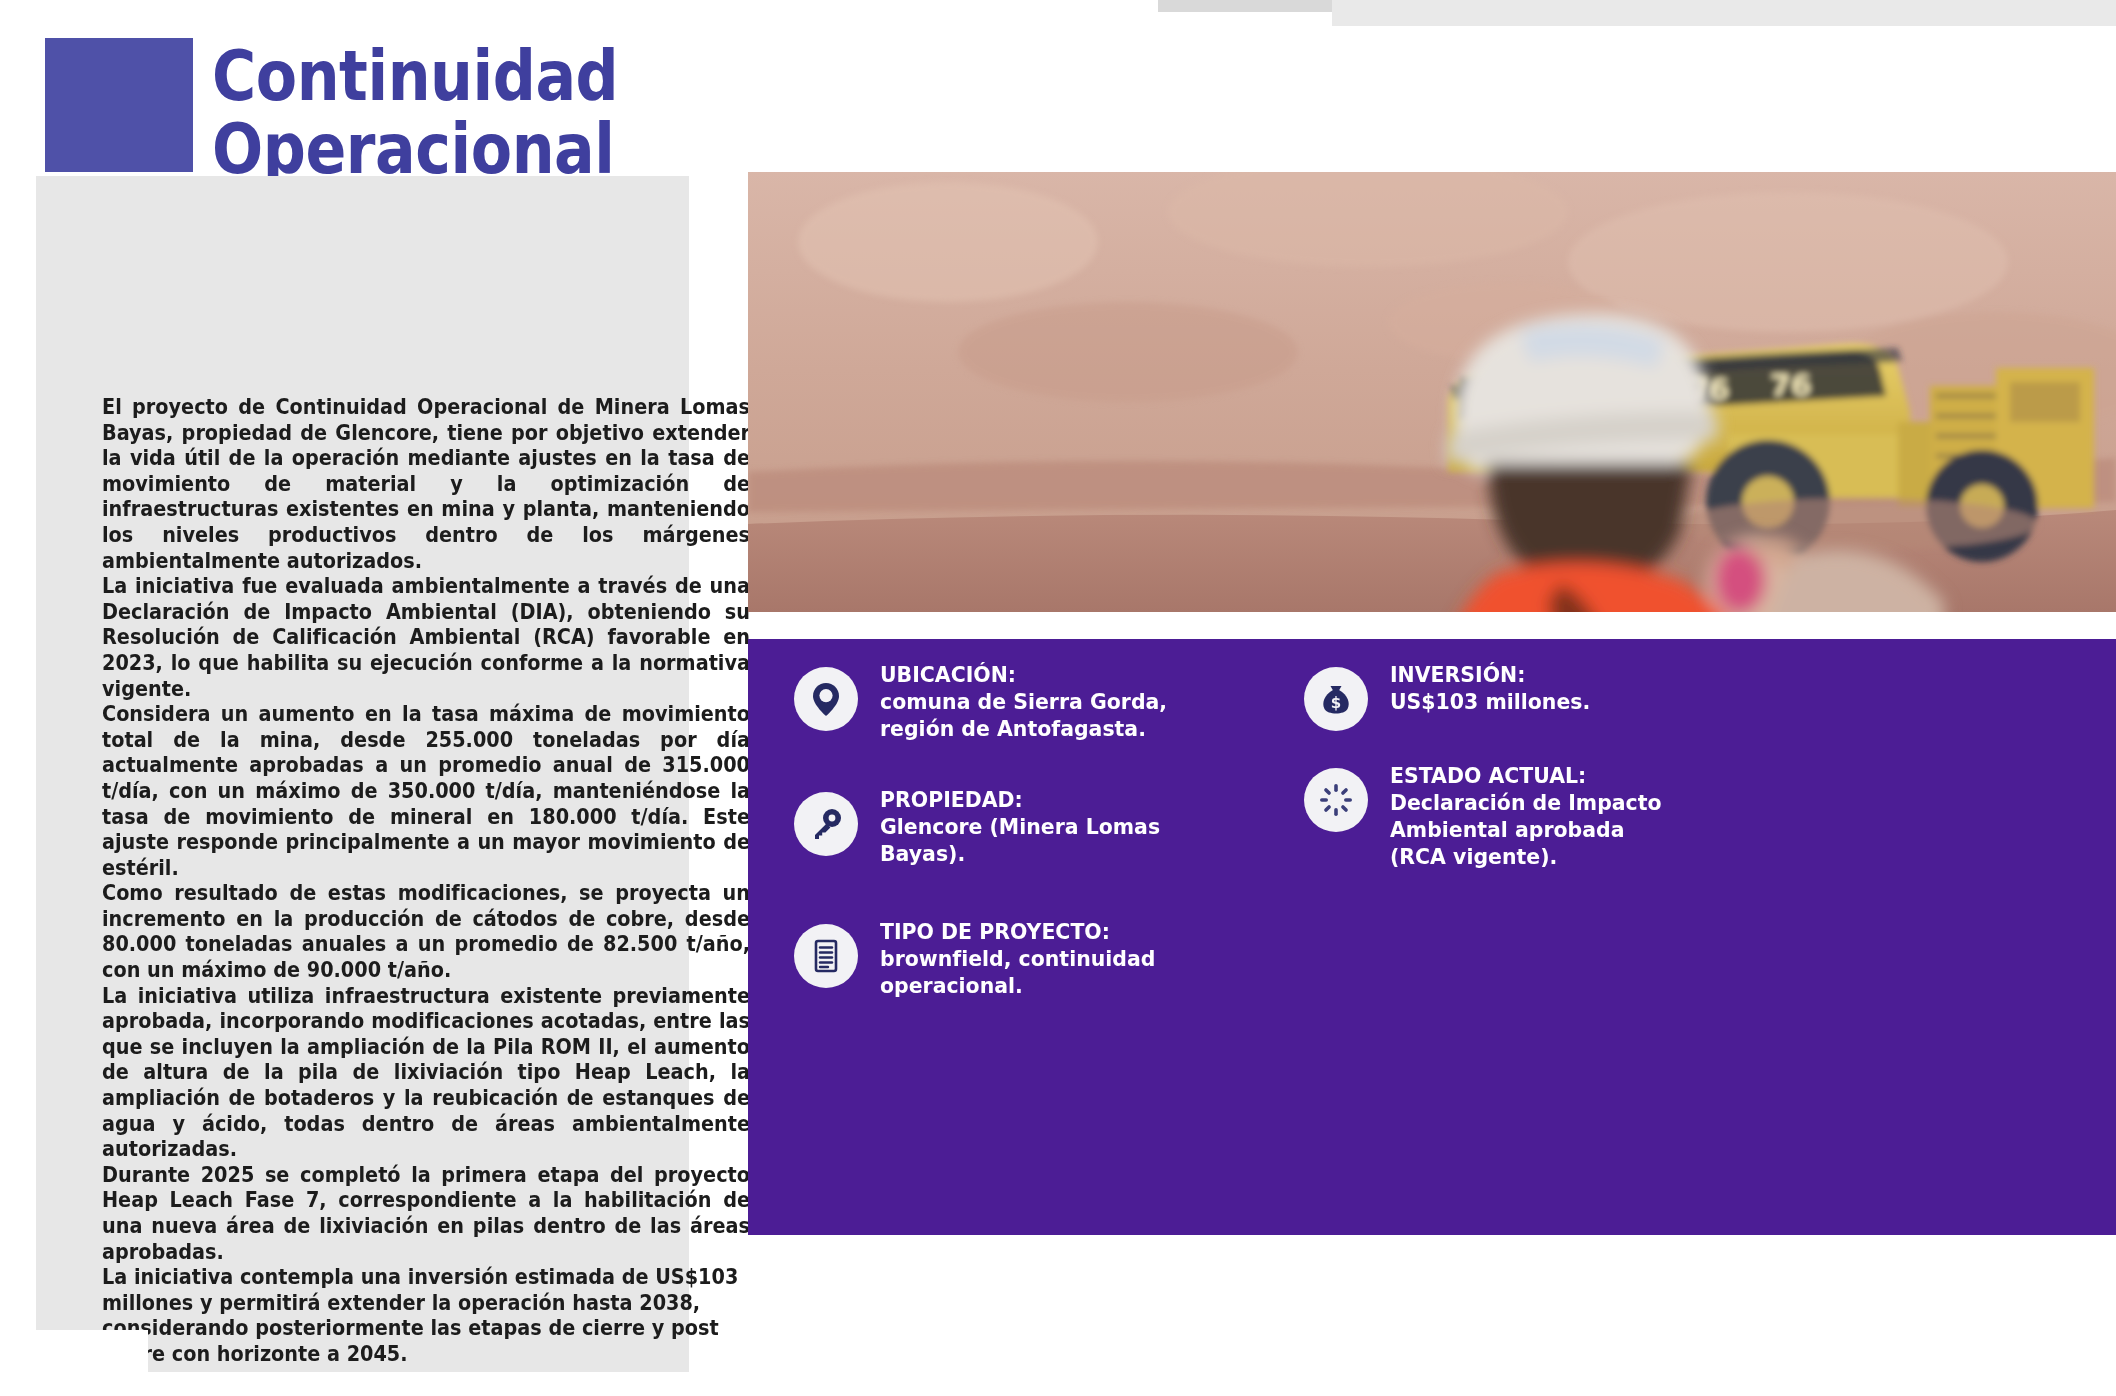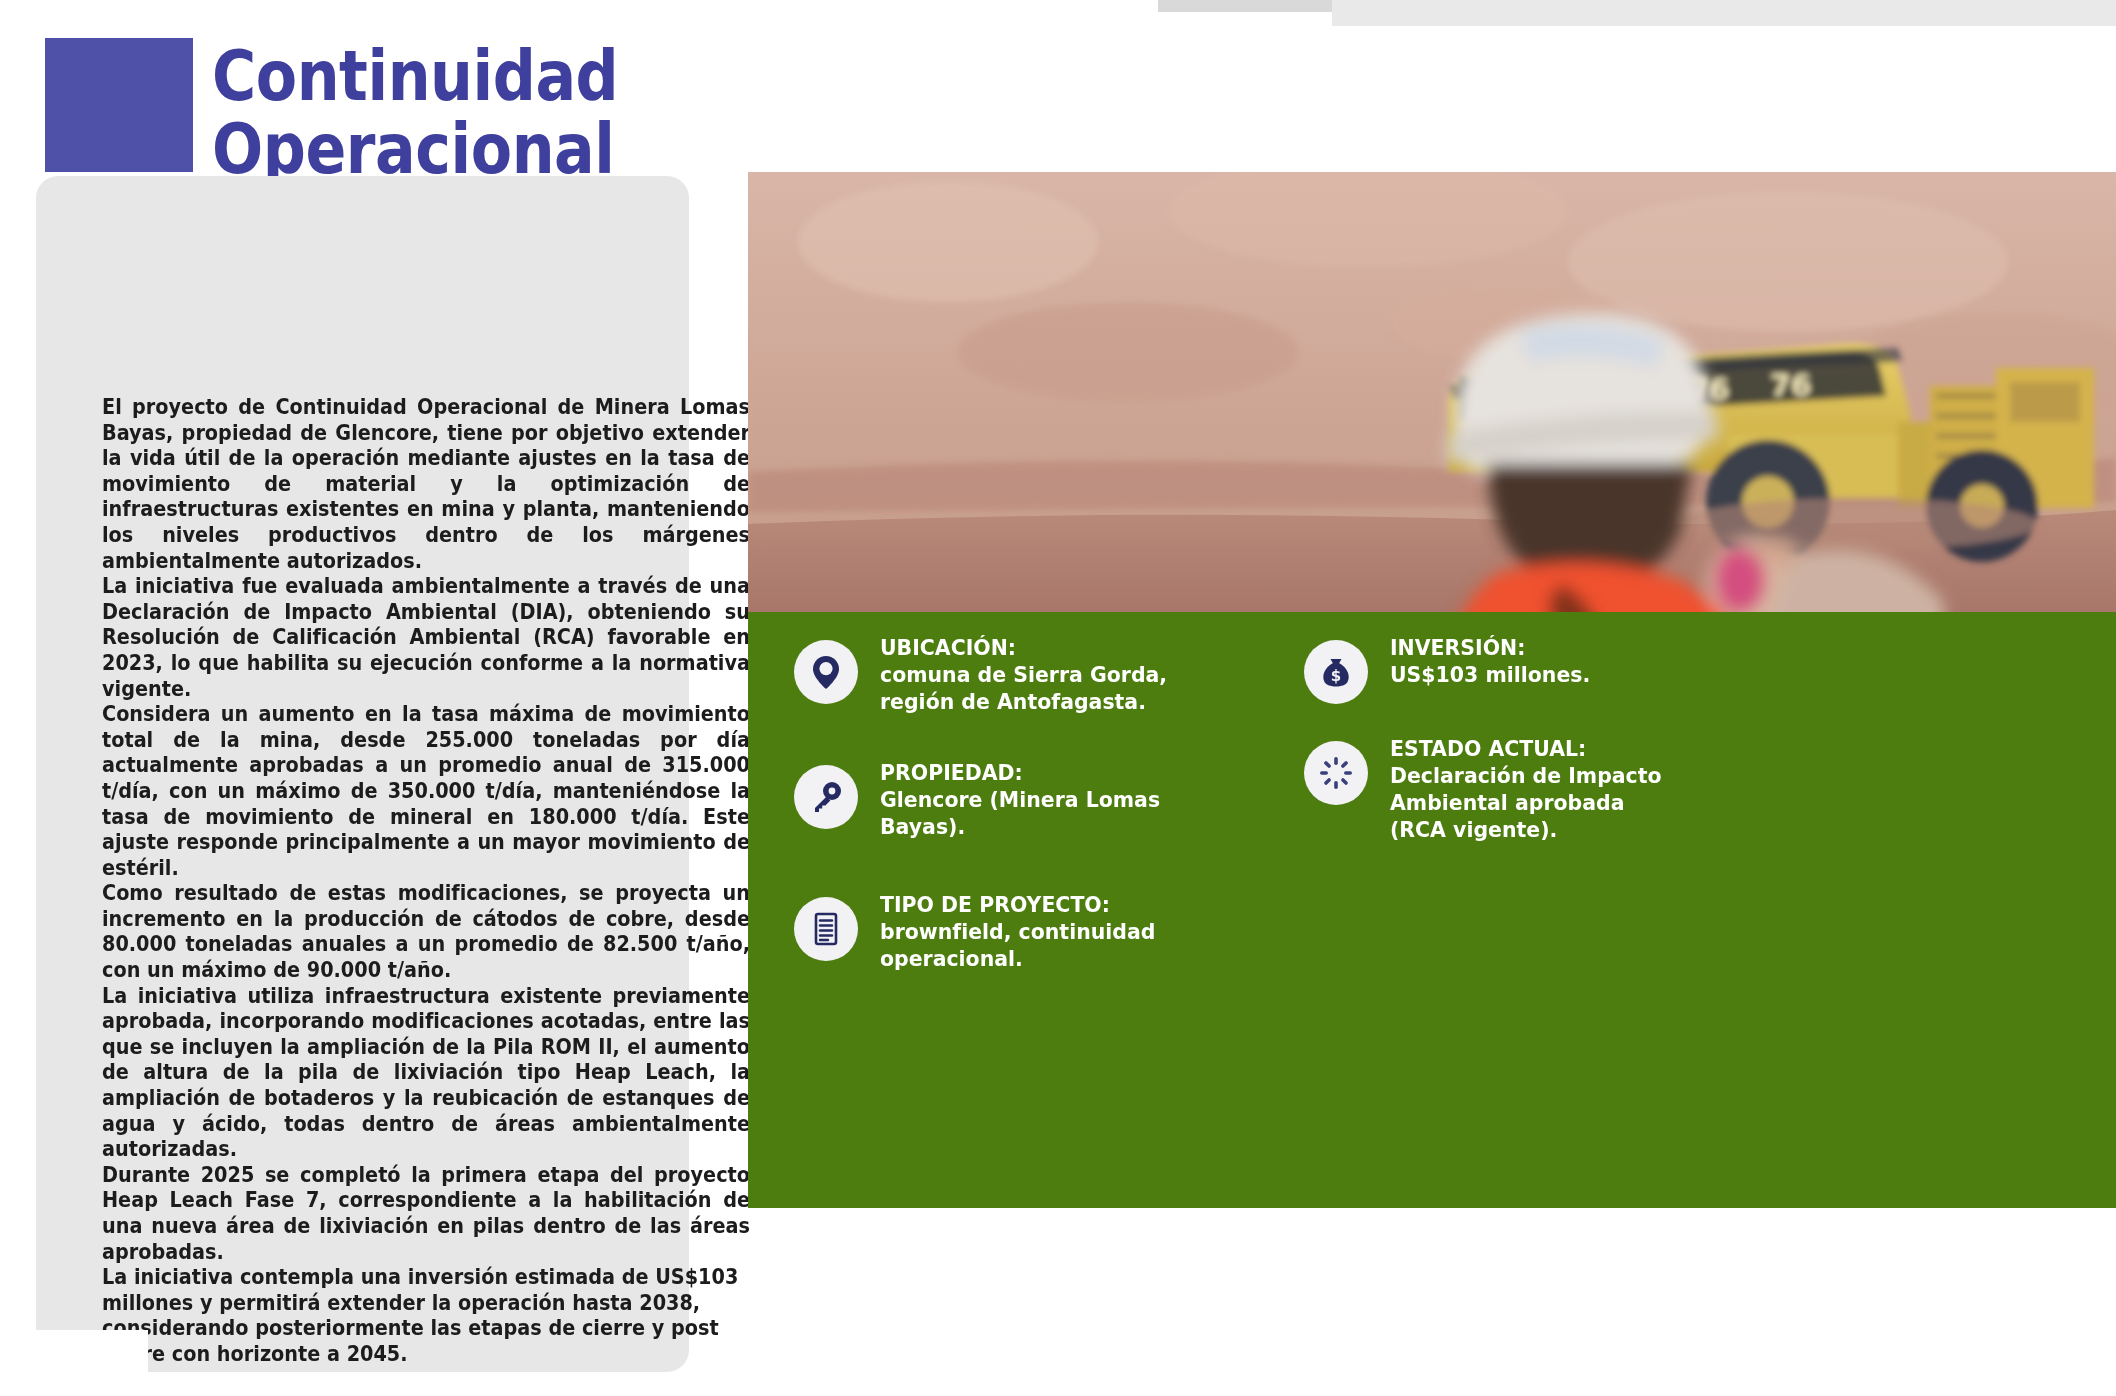--- a/index.html
+++ b/index.html
@@ -44,21 +44,20 @@
     transform-origin: left top;
     white-space: pre-line;
   }
 
   
   .text-panel {
     position: absolute;
     left: 36px; top: 176px;
     width: 653px; height: 1196px;
     background: #e7e7e7;
-    border-radius: 22px;
   }
   .text-panel-inner {
     position: absolute;
     left: 66px; top: 218px;
     width: 648px;
   }
   .para {
     color: #1c1c1c;
     font-family: "DejaVu Sans", sans-serif;
     font-weight: 700;
@@ -80,23 +79,23 @@
     left: 748px; top: 172px;
     width: 1368px; height: 440px;
     overflow: hidden;
     background: #c8a394;
   }
   .photo svg { display: block; width: 100%; height: 100%; }
 
   
   .info-panel {
     position: absolute;
-    left: 748px; top: 612px;
+    left: 748px; top: 639px;
     width: 1368px; height: 596px;
-    background: #4d7c0f;
+    background: #4c1d95;
   }
   .info-grid {
     position: absolute;
     left: 46px; top: 22px;
     width: 1300px;
     display: grid;
     grid-template-columns: 470px 470px;
     grid-auto-rows: min-content;
     column-gap: 40px;
     row-gap: 14px;

